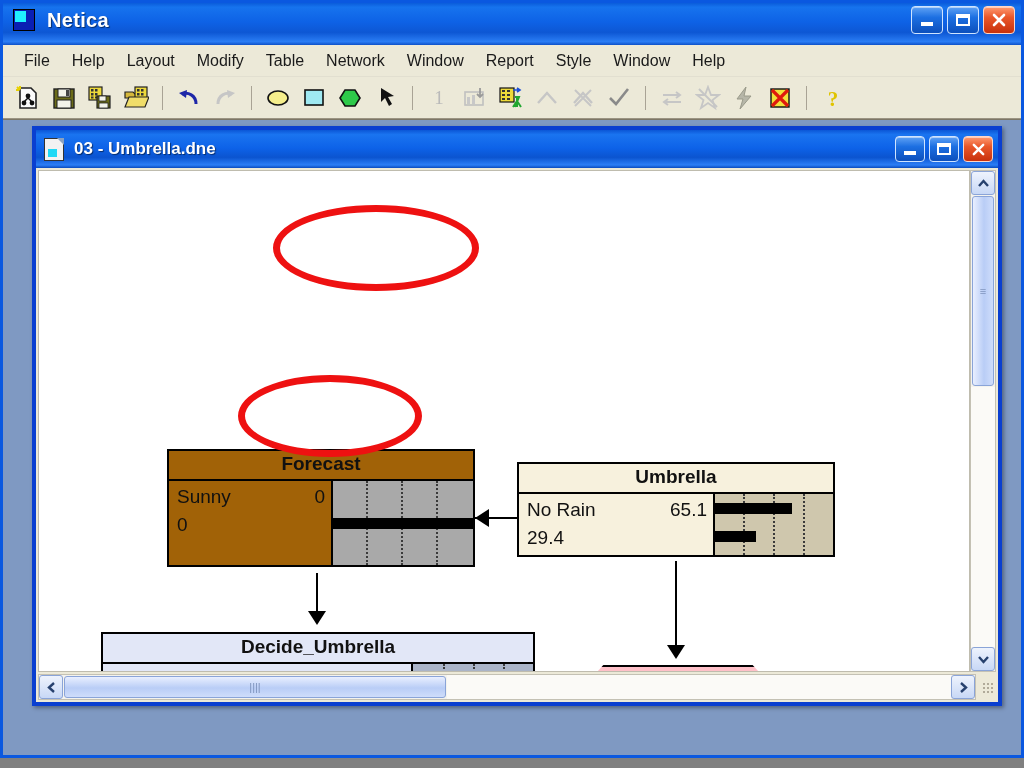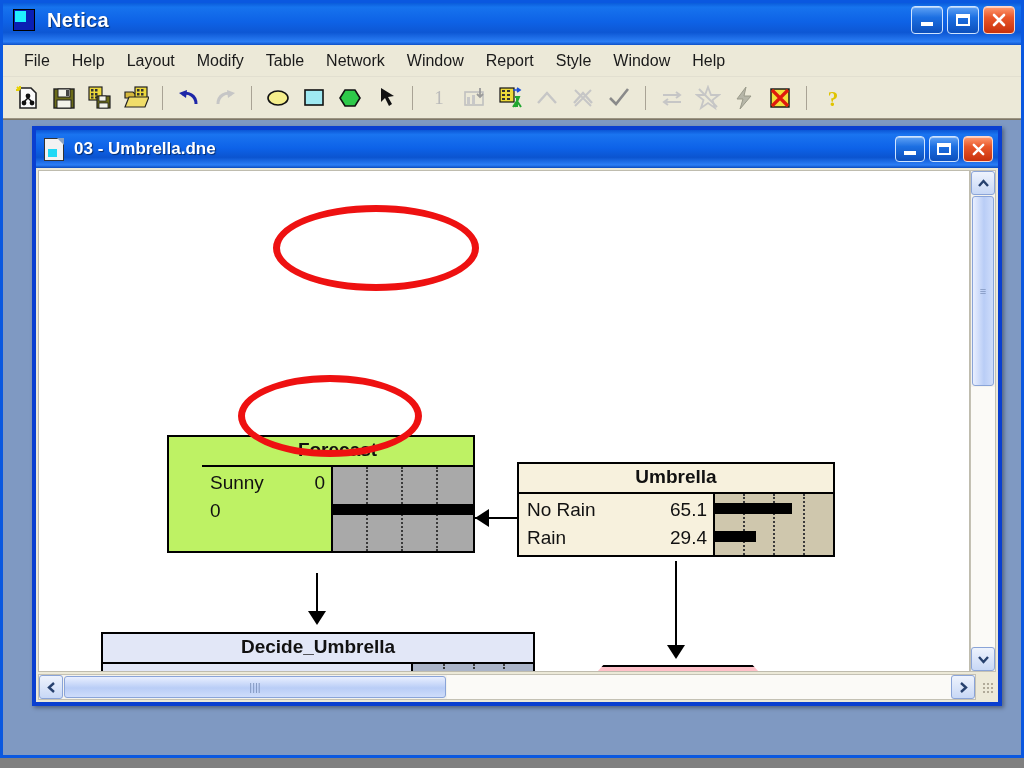--- a/index.html
+++ b/index.html
@@ -220,21 +220,21 @@
   .bar-fill {
     position: absolute; left: 0; top: 9px; height: 11px;
     background: #000;
   }
   .gridline {
     position: absolute; top: 0; bottom: 0; width: 0;
     border-left: 2px dotted #3a3a3a;
   }
 
   
-  #node-forecast { left: 128px; top: 264px; width: 308px; background: #bef264; padding-left: 33px; }
+  #node-forecast { left: 128px; top: 278px; width: 308px; background: #a16207; }
   #node-forecast .bars { width: 142px; background: #a9a9a9; }
   
   #node-weather { left: 478px; top: 291px; width: 318px; background: #f7f1dd; }
   #node-weather .bars { width: 120px; background: #cfc7ad; }
   
   #node-decide { left: 62px; top: 461px; width: 434px; background: #e2e7f7; }
   #node-decide .bars { width: 122px; background: #aab4c8; }
 
   
   #node-satisfaction {
@@ -567,21 +567,20 @@
 
             <div class="node" id="node-weather">
               <div class="node-title">Umbrella</div>
               <div class="rows">
                 <div class="labels">
                   <div class="row">
                     <span class="rname">No Rain</span>
                     <span class="rval">65.1</span>
                   </div>
                   <div class="row">
-                    <span class="rname">Rain</span>
                     <span class="rval">29.4</span>
                   </div>
                 </div>
                 <div class="bars">
                   <div class="gridline" style="left:28px;"></div>
                   <div class="gridline" style="left:58px;"></div>
                   <div class="gridline" style="left:88px;"></div>
                   <div class="bar-row">
                     <div class="bar-fill" style="width:65.1%;"></div>
                   </div>

